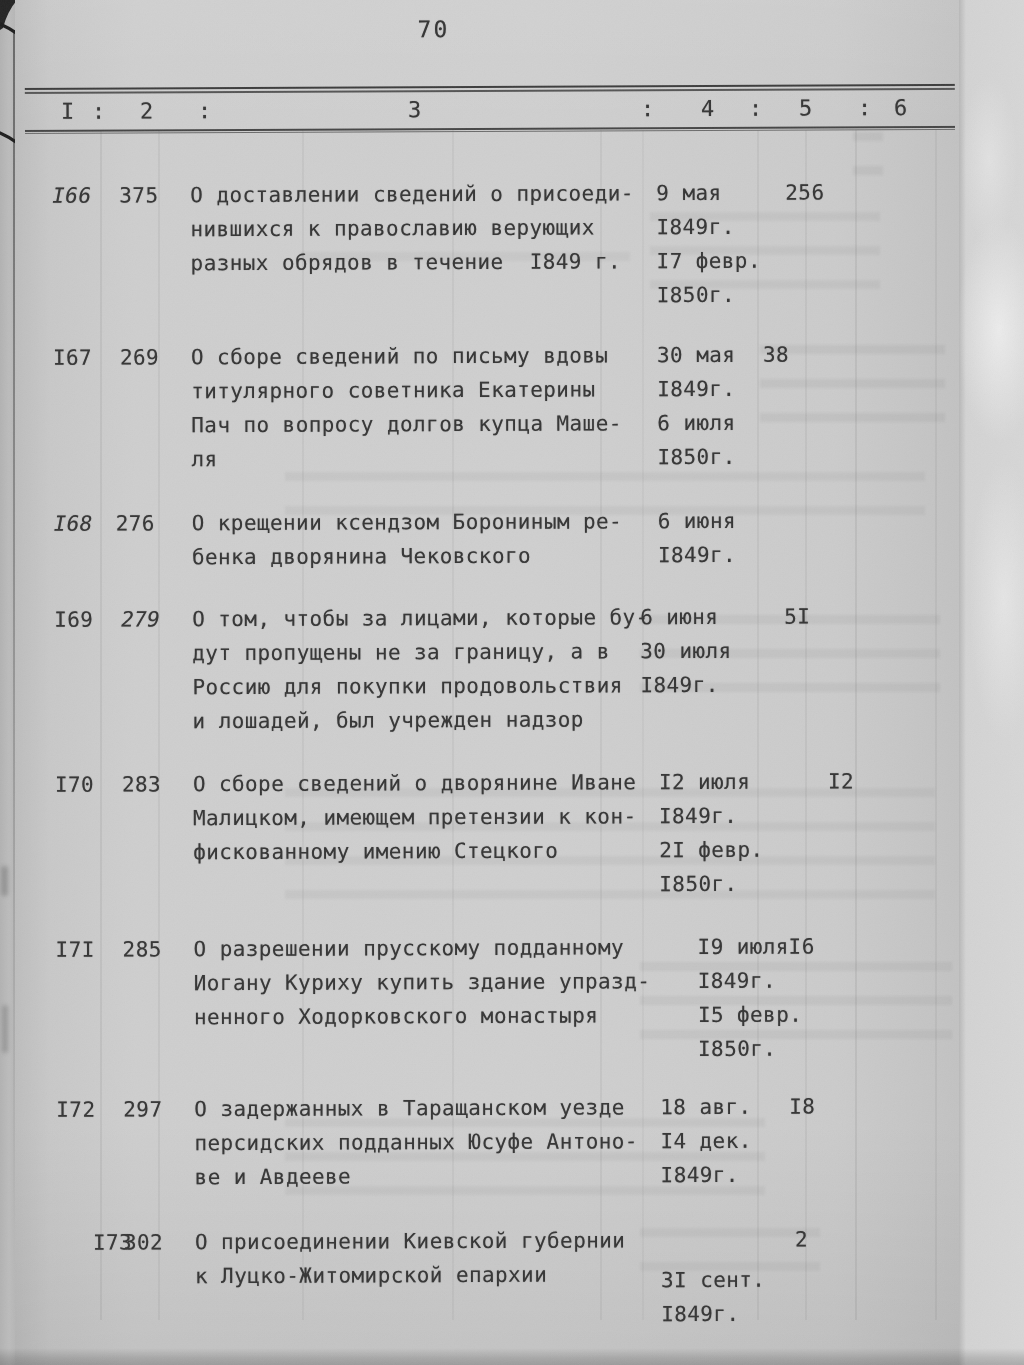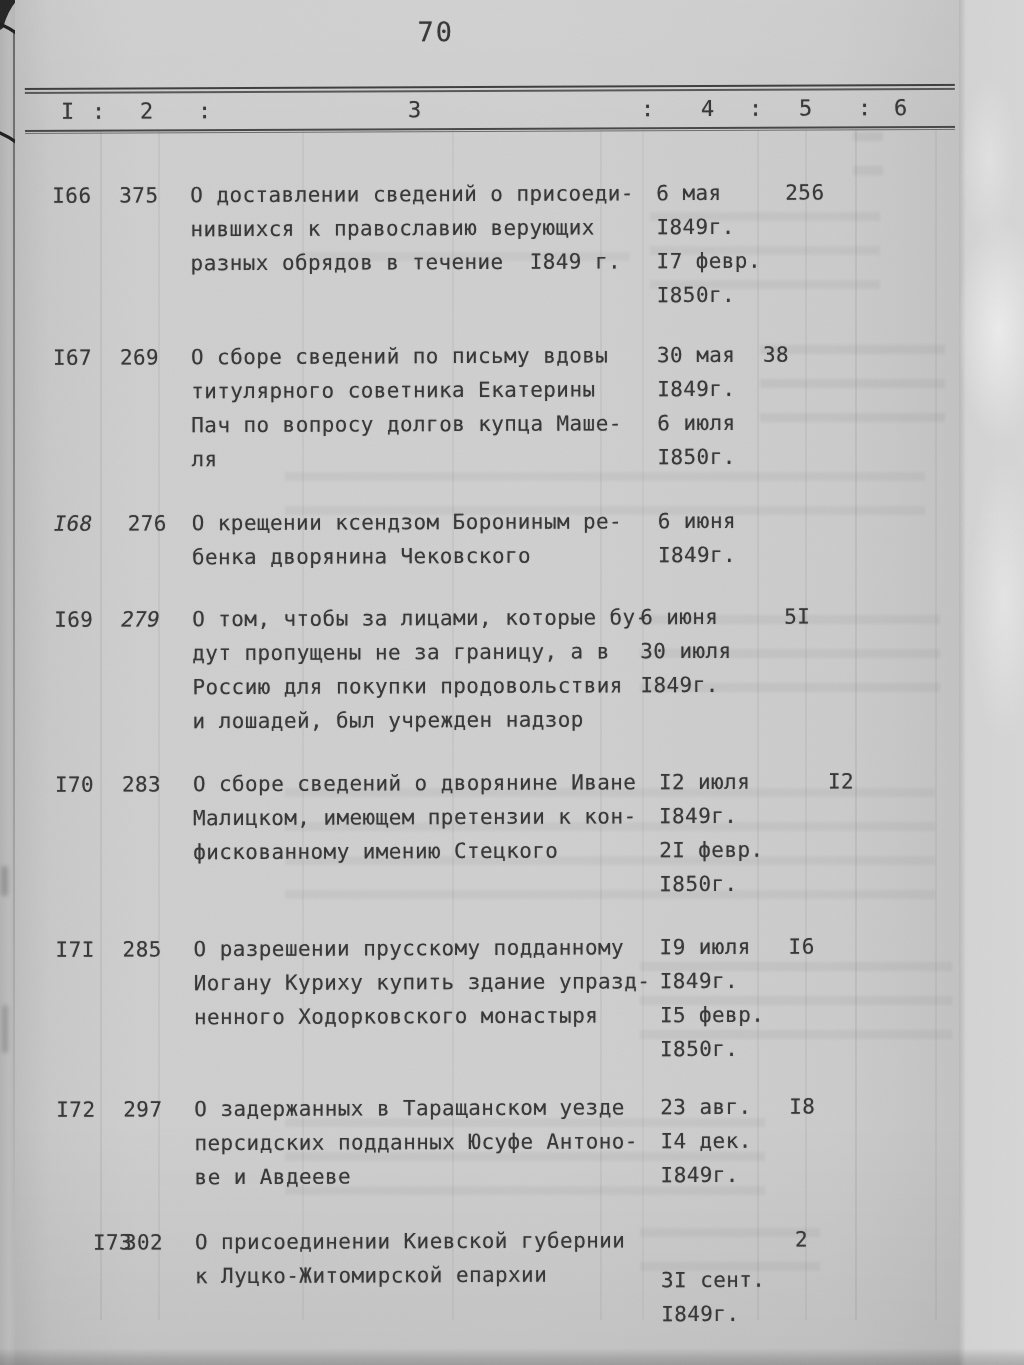--- a/index.html
+++ b/index.html
@@ -29,21 +29,21 @@
       linear-gradient(90deg,#bdbdbd 0,#c8c8c8 35px,#cecece 120px,#cfcfcf 520px,#cbcbcb 820px,#c2c2c2 100%);
   }
   .tilt{position:absolute;inset:0;transform:rotate(-0.25deg);transform-origin:460px 130px;}
 
   .txt{
     position:absolute;color:#353535;font-size:21px;letter-spacing:.4px;
     white-space:pre;text-shadow:0 0 1px rgba(45,45,45,.45);
   }
   .line{height:34px;line-height:34px;}
 
-  .page-number{top:16px;left:403px;font-size:27px;letter-spacing:2px;}
+  .page-number{top:16px;left:403px;font-size:23px;letter-spacing:2px;}
 
   
   .rule{position:absolute;left:10px;width:930px;filter:blur(.3px);}
   .rule-top{top:86px;height:6px;
     background:linear-gradient(180deg,#3c3c3c 0 1.8px,rgba(0,0,0,0) 1.8px 4.4px,#555 4.4px 5.8px,rgba(0,0,0,0) 5.8px);}
   .rule-bottom{top:128px;height:5px;
     background:linear-gradient(180deg,#454545 0 1.6px,rgba(0,0,0,0) 1.6px 3.4px,#6a6a6a 3.4px 4.4px,rgba(0,0,0,0) 4.4px);}
   .hdr{top:97px;font-size:22px;}
 
   .row .col{position:absolute;top:0;}
@@ -129,36 +129,36 @@
           <span class="txt hdr" style="left: 879px;">6</span>
           <span class="txt hdr" style="left: 77px;">:</span>
           <span class="txt hdr" style="left: 183px;">:</span>
           <span class="txt hdr" style="left: 626px;">:</span>
           <span class="txt hdr" style="left: 734px;">:</span>
           <span class="txt hdr" style="left: 843px;">:</span>
         </div>
 
       <div id="rows">
           <div class="row" style="position: absolute; left: 0px; top: 177px; width: 944px;">
-            <div class="txt col col-entry line" style="left: 37px;">I66</div>
+            <div class="txt col col-entry line" style="left: 37px; font-style: italic;">I66</div>
             <div class="txt col col-file line" style="left: 104px;">375</div>
             <div class="txt col col-title" style="left: 175px;"><div class="line">О доставлении сведений о присоеди-</div><div class="line">нившихся к православию верующих</div><div class="line">разных обрядов в течение  I849 г.</div></div>
-            <div class="txt col col-dates" style="left: 641px;"><div class="line">6 мая</div><div class="line">I849г.</div><div class="line">I7 февр.</div><div class="line">I850г.</div></div>
+            <div class="txt col col-dates" style="left: 641px;"><div class="line">9 мая</div><div class="line">I849г.</div><div class="line">I7 февр.</div><div class="line">I850г.</div></div>
             <div class="txt col col-sheets line" style="left: 770px;">256</div>
           </div>
           <div class="row" style="position: absolute; left: 0px; top: 339px; width: 944px;">
             <div class="txt col col-entry line" style="left: 37px;">I67</div>
             <div class="txt col col-file line" style="left: 104px;">269</div>
             <div class="txt col col-title" style="left: 175px;"><div class="line">О сборе сведений по письму вдовы</div><div class="line">титулярного советника Екатерины</div><div class="line">Пач по вопросу долгов купца Маше-</div><div class="line">ля</div></div>
             <div class="txt col col-dates" style="left: 641px;"><div class="line">30 мая</div><div class="line">I849г.</div><div class="line">6 июля</div><div class="line">I850г.</div></div>
             <div class="txt col col-sheets line" style="left: 747px;">38</div>
           </div>
           <div class="row" style="position: absolute; left: 0px; top: 505px; width: 944px;">
             <div class="txt col col-entry line" style="left: 37px; font-style: italic;">I68</div>
-            <div class="txt col col-file line" style="left: 111px; text-align: center;">276</div>
+            <div class="txt col col-file line" style="left: 99px; text-align: center;">276</div>
             <div class="txt col col-title" style="left: 175px;"><div class="line">О крещении ксендзом Борониным ре-</div><div class="line">бенка дворянина Чековского</div></div>
             <div class="txt col col-dates" style="left: 641px;"><div class="line">6 июня</div><div class="line">I849г.</div></div>
           </div>
           <div class="row" style="position: absolute; left: 0px; top: 601px; width: 944px;">
             <div class="txt col col-entry line" style="left: 37px;">I69</div>
             <div class="txt col col-file line" style="left: 104px; font-style: italic;">279</div>
             <div class="txt col col-title" style="left: 175px;"><div class="line">О том, чтобы за лицами, которые бу-</div><div class="line">дут пропущены не за границу, а в</div><div class="line">Россию для покупки продовольствия</div><div class="line">и лошадей, был учрежден надзор</div></div>
             <div class="txt col col-dates" style="left: 623px;"><div class="line">6 июня</div><div class="line">30 июля</div><div class="line">I849г.</div></div>
             <div class="txt col col-sheets line" style="left: 767px;">5I</div>
           </div>
@@ -166,28 +166,28 @@
             <div class="txt col col-entry line" style="left: 37px;">I70</div>
             <div class="txt col col-file line" style="left: 104px;">283</div>
             <div class="txt col col-title" style="left: 175px;"><div class="line">О сборе сведений о дворянине Иване</div><div class="line">Малицком, имеющем претензии к кон-</div><div class="line">фискованному имению Стецкого</div></div>
             <div class="txt col col-dates" style="left: 641px;"><div class="line">I2 июля</div><div class="line">I849г.</div><div class="line">2I февр.</div><div class="line">I850г.</div></div>
             <div class="txt col col-sheets line" style="left: 770px; margin-left: 40px;">I2</div>
           </div>
           <div class="row" style="position: absolute; left: 0px; top: 931px; width: 944px;">
             <div class="txt col col-entry line" style="left: 37px;">I7I</div>
             <div class="txt col col-file line" style="left: 104px;">285</div>
             <div class="txt col col-title" style="left: 175px;"><div class="line">О разрешении прусскому подданному</div><div class="line">Иогану Куриху купить здание упразд-</div><div class="line">ненного Ходорковского монастыря</div></div>
-            <div class="txt col col-dates" style="left: 641px;"><div class="line">I9 июля</div><div class="line">I849г.</div><div class="line">I5 февр.</div><div class="line">I850г.</div></div>
+            <div class="txt col col-dates" style="left: 679px;"><div class="line">I9 июля</div><div class="line">I849г.</div><div class="line">I5 февр.</div><div class="line">I850г.</div></div>
             <div class="txt col col-sheets line" style="left: 770px;">I6</div>
           </div>
           <div class="row" style="position: absolute; left: 0px; top: 1091px; width: 944px;">
             <div class="txt col col-entry line" style="left: 37px;">I72</div>
             <div class="txt col col-file line" style="left: 104px;">297</div>
             <div class="txt col col-title" style="left: 175px;"><div class="line">О задержанных в Таращанском уезде</div><div class="line">персидских подданных Юсуфе Антоно-</div><div class="line">ве и Авдееве</div></div>
-            <div class="txt col col-dates" style="left: 641px;"><div class="line">23 авг.</div><div class="line">I4 дек.</div><div class="line">I849г.</div></div>
+            <div class="txt col col-dates" style="left: 641px;"><div class="line">18 авг.</div><div class="line">I4 дек.</div><div class="line">I849г.</div></div>
             <div class="txt col col-sheets line" style="left: 770px;">I8</div>
           </div>
           <div class="row" style="position: absolute; left: 0px; top: 1224px; width: 944px;">
             <div class="txt col col-entry line" style="left: 37px; margin-left: 36px;">I73</div>
             <div class="txt col col-file line" style="left: 104px;">302</div>
             <div class="txt col col-title" style="left: 175px;"><div class="line">О присоединении Киевской губернии</div><div class="line">к Луцко-Житомирской епархии</div></div>
             <div class="txt col col-dates" style="left: 641px; margin-top: 40px;"><div class="line">3I сент.</div><div class="line">I849г.</div></div>
             <div class="txt col col-sheets line" style="left: 775px;">2</div>
           </div>
         </div>

